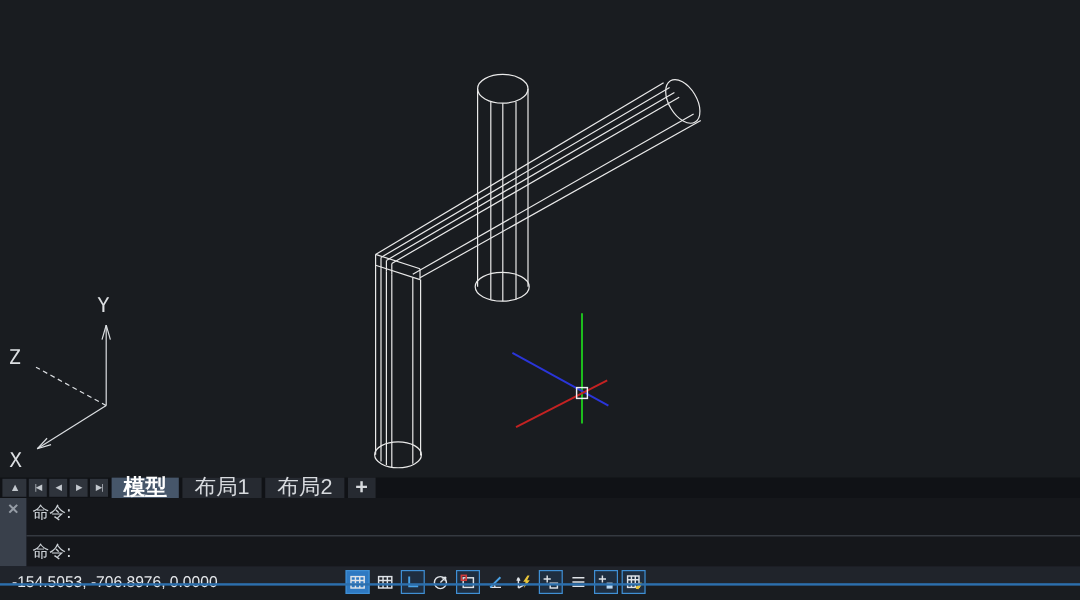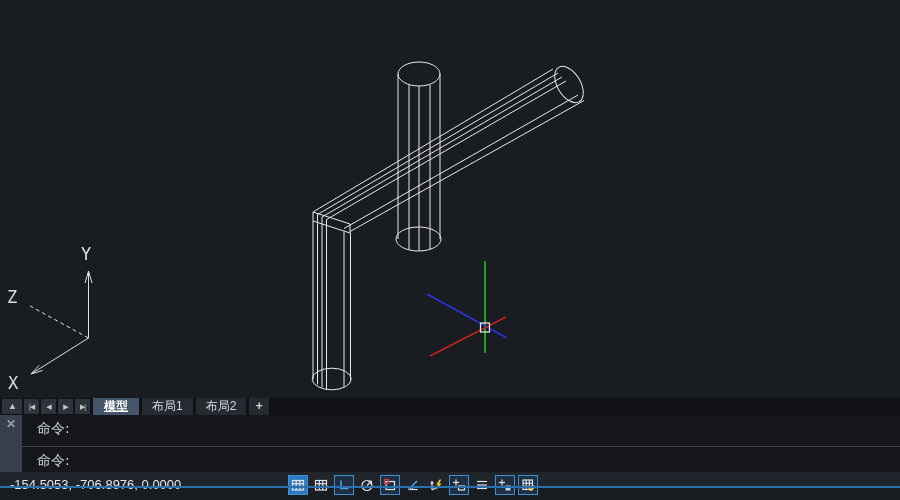--- a/index.html
+++ b/index.html
@@ -26,35 +26,35 @@
     background:var(--tabbar-bg,#101216);display:flex;align-items:stretch;
   }
   .navbtn{
     width:15px;margin-left:2px;margin-top:1px;height:15px;
     background:#2f343c;color:#c3c8ce;font-size:7px;line-height:15px;
     text-align:center;cursor:default;letter-spacing:-1px;overflow:hidden;
   }
   .navbtn.up{width:20px;font-size:9px;}
   .tab{
     margin-left:3px;padding:0 10px;min-width:46px;text-align:center;
-    font-size:12px;line-height:17px;color:#d7dade;background:#262a31;cursor:default;white-space:nowrap;
+    font-size:18px;line-height:17px;color:#d7dade;background:#262a31;cursor:default;white-space:nowrap;
   }
   .tab.active{
     background:var(--active-tab-bg,#46566a);color:#fff;font-weight:bold;text-decoration:underline;
   }
   .tab.addtab{min-width:20px;padding:0 6px;font-weight:bold;}
   
   #cmdpanel{position:absolute;left:0;top:415px;width:900px;height:57px;background:var(--command-bg,#15171b);}
   #cmd-gutter{
     position:absolute;left:0;top:0;width:22px;height:57px;background:#39404b;
     color:#969da6;text-align:center;
   }
   #cmd-close{font-size:12px;font-weight:bold;line-height:18px;cursor:default;}
   .cmd-row{position:absolute;left:22px;width:755px;color:#ced3d8;font-size:14px;
-    font-family:"DejaVu Sans",sans-serif;padding-left:15px;}
+    font-family:"DejaVu Sans",sans-serif;padding-left:5px;}
   #cmd-history{top:0;height:31px;line-height:26px;}
   #cmd-input{top:32px;height:25px;line-height:26px;}
   #cmd-sep{position:absolute;left:22px;top:31px;width:878px;height:1px;background:#3c424a;}
   
   #statusbar{position:absolute;left:0;top:472px;width:900px;height:16px;background:var(--status-bar-bg,#20242b);}
   #coords{position:absolute;left:10px;top:0;height:26px;line-height:26px;font-size:13px;color:#e6e9ec;}
   #status-icons{position:absolute;left:288px;top:3px;display:flex;gap:3px;}
   .sicon{width:20px;height:20px;display:flex;align-items:center;justify-content:center;border:1px solid transparent;}
   .sicon.boxed{border-color:#3f8fd4;background:#1f2e40;}
   .sicon.filled{border-color:#3f8fd4;background:#2e79c2;}

